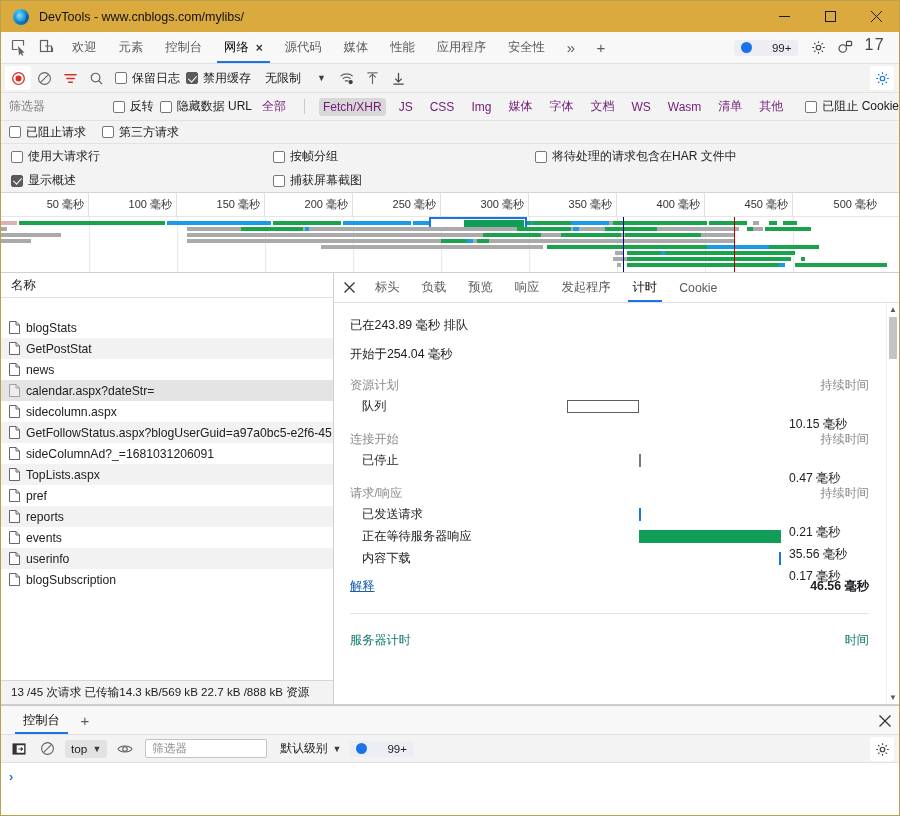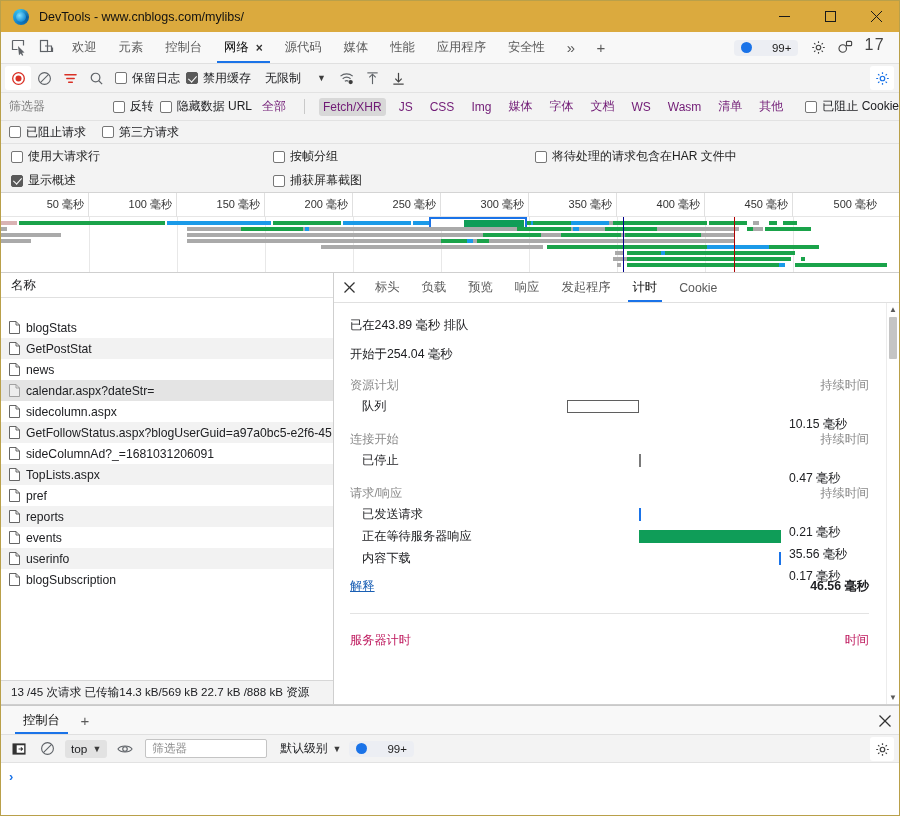--- a/index.html
+++ b/index.html
@@ -345,21 +345,21 @@
   .tm-total {
     display: flex; align-items: center;
     padding: 0 30px 0 16px; height: 34px;
     font-size: 12.3px;
   }
   .tm-total a { color: #1a5fb4; text-decoration: underline; }
   .tm-total .tt { margin-left: auto; font-weight: bold; color: #202124; }
   .tm-divider { border-top: 1px solid #e3e3e3; margin: 10px 30px 0 16px; }
   .tm-server {
     display: flex; align-items: center;
-    font-size: 12.2px; color: #be185d;
+    font-size: 12.2px; color: #0f766e;
     padding: 18px 30px 0 16px;
   }
   .tm-server .ss { margin-left: auto; }
   .det-scroll {
     position: absolute; right: 0; top: 0; bottom: 0; width: 13px;
     background: #fff; border-left: 1px solid #ececec;
   }
   .det-scroll .sarrow {
     height: 13px; display: flex; align-items: center; justify-content: center;
     font-size: 8px; color: #5a5a5a;

